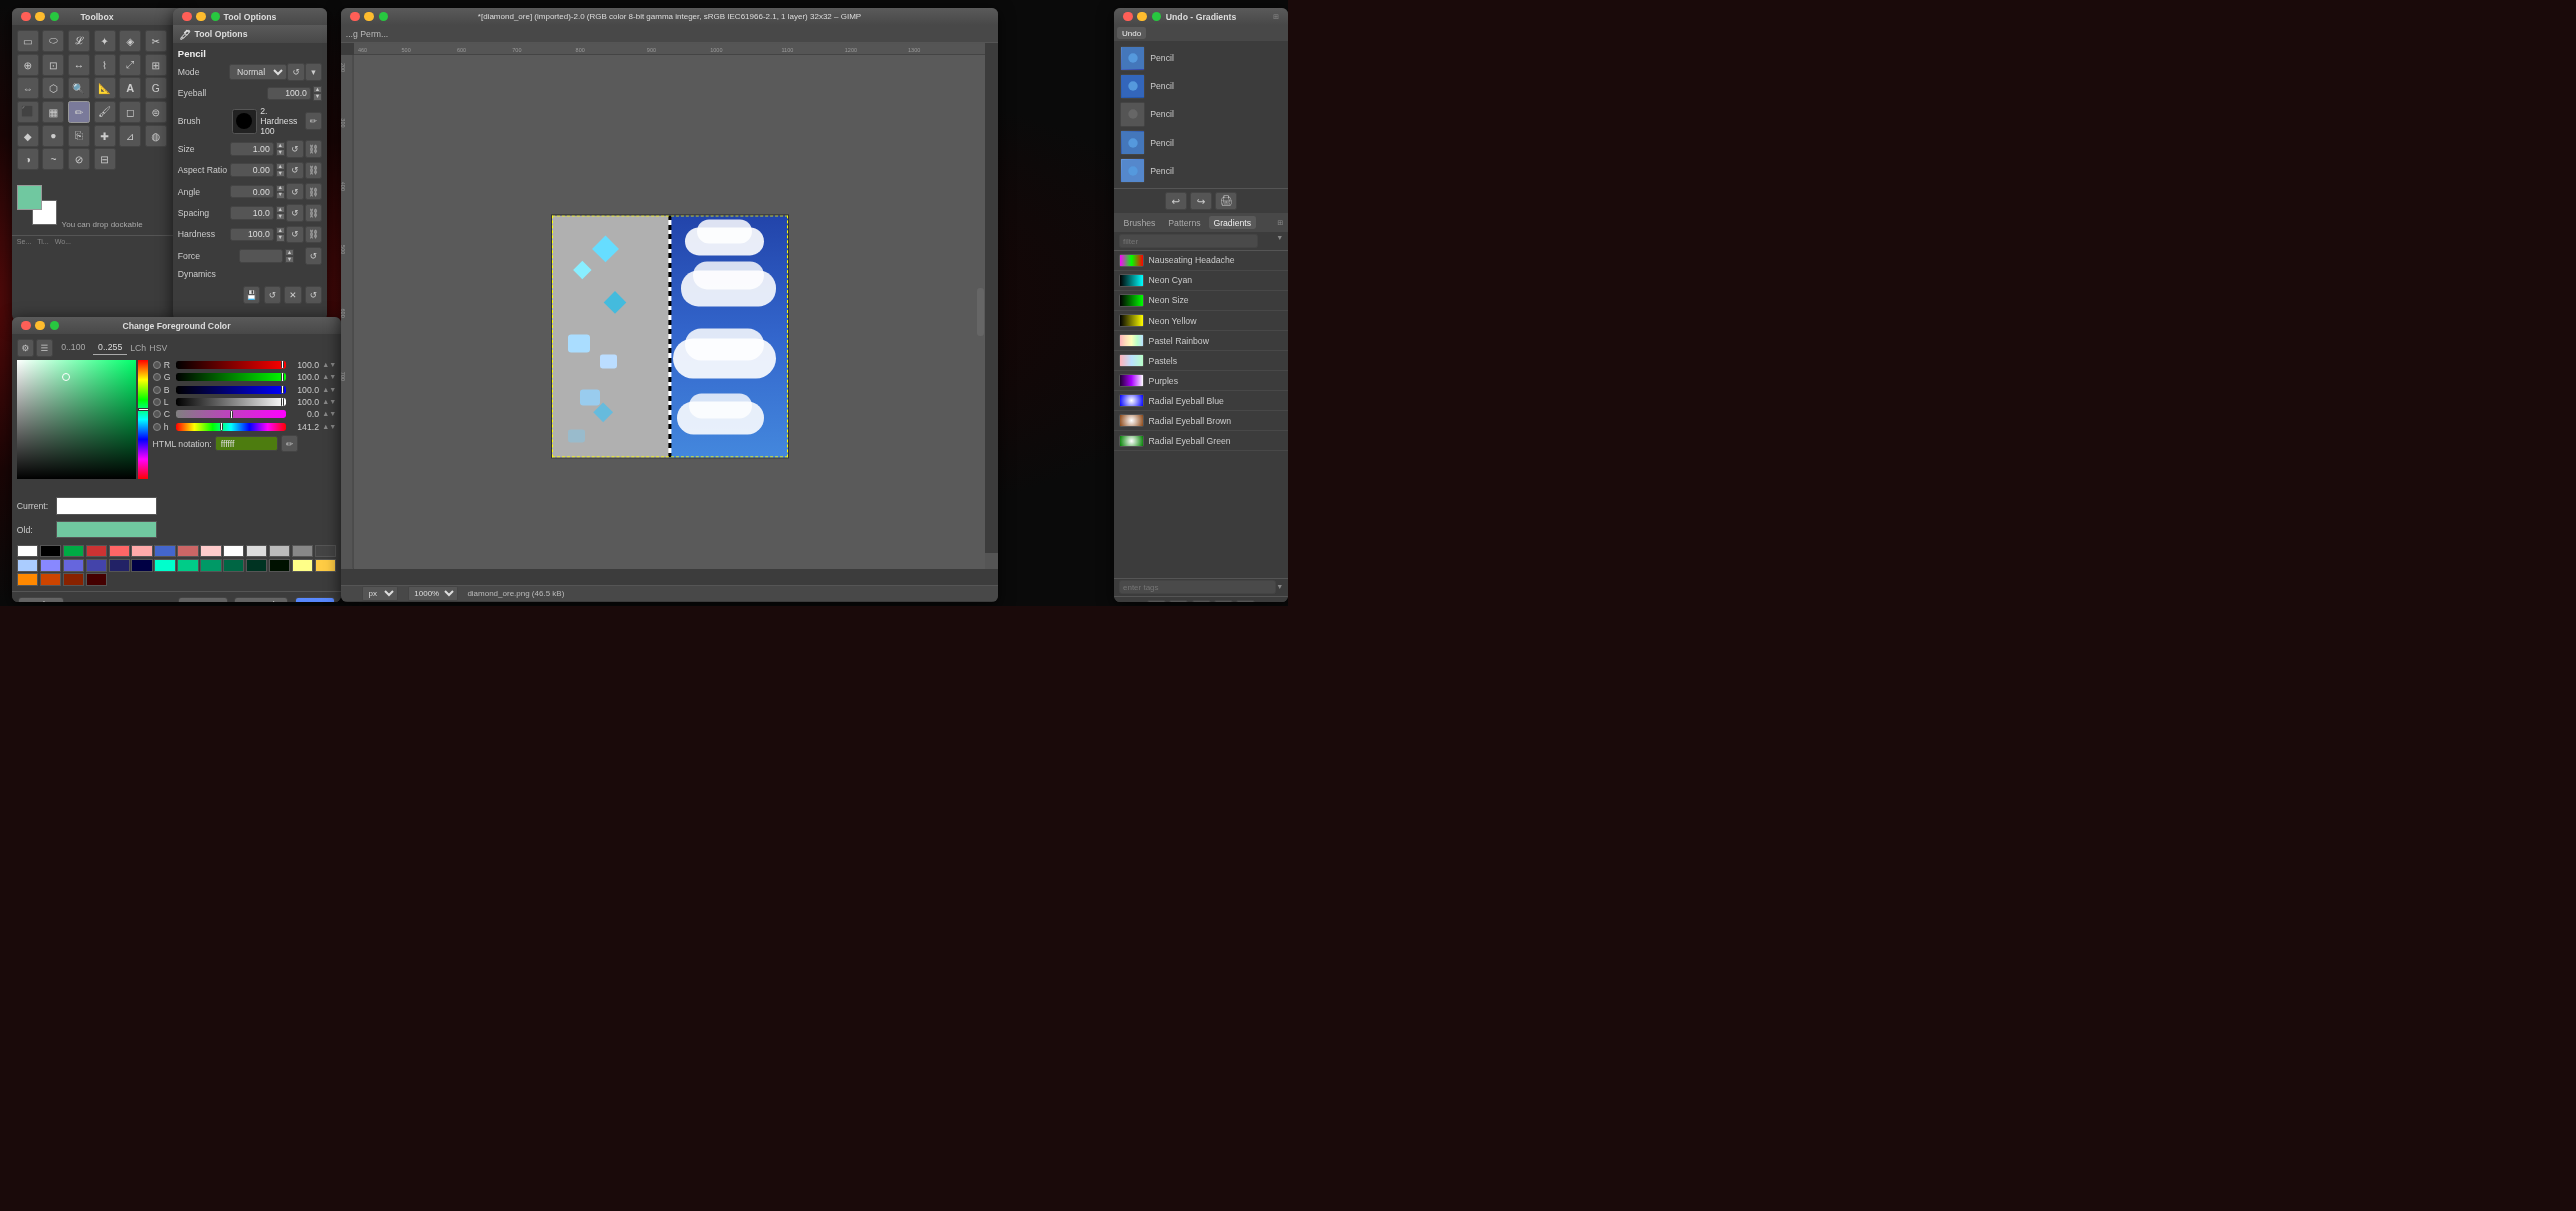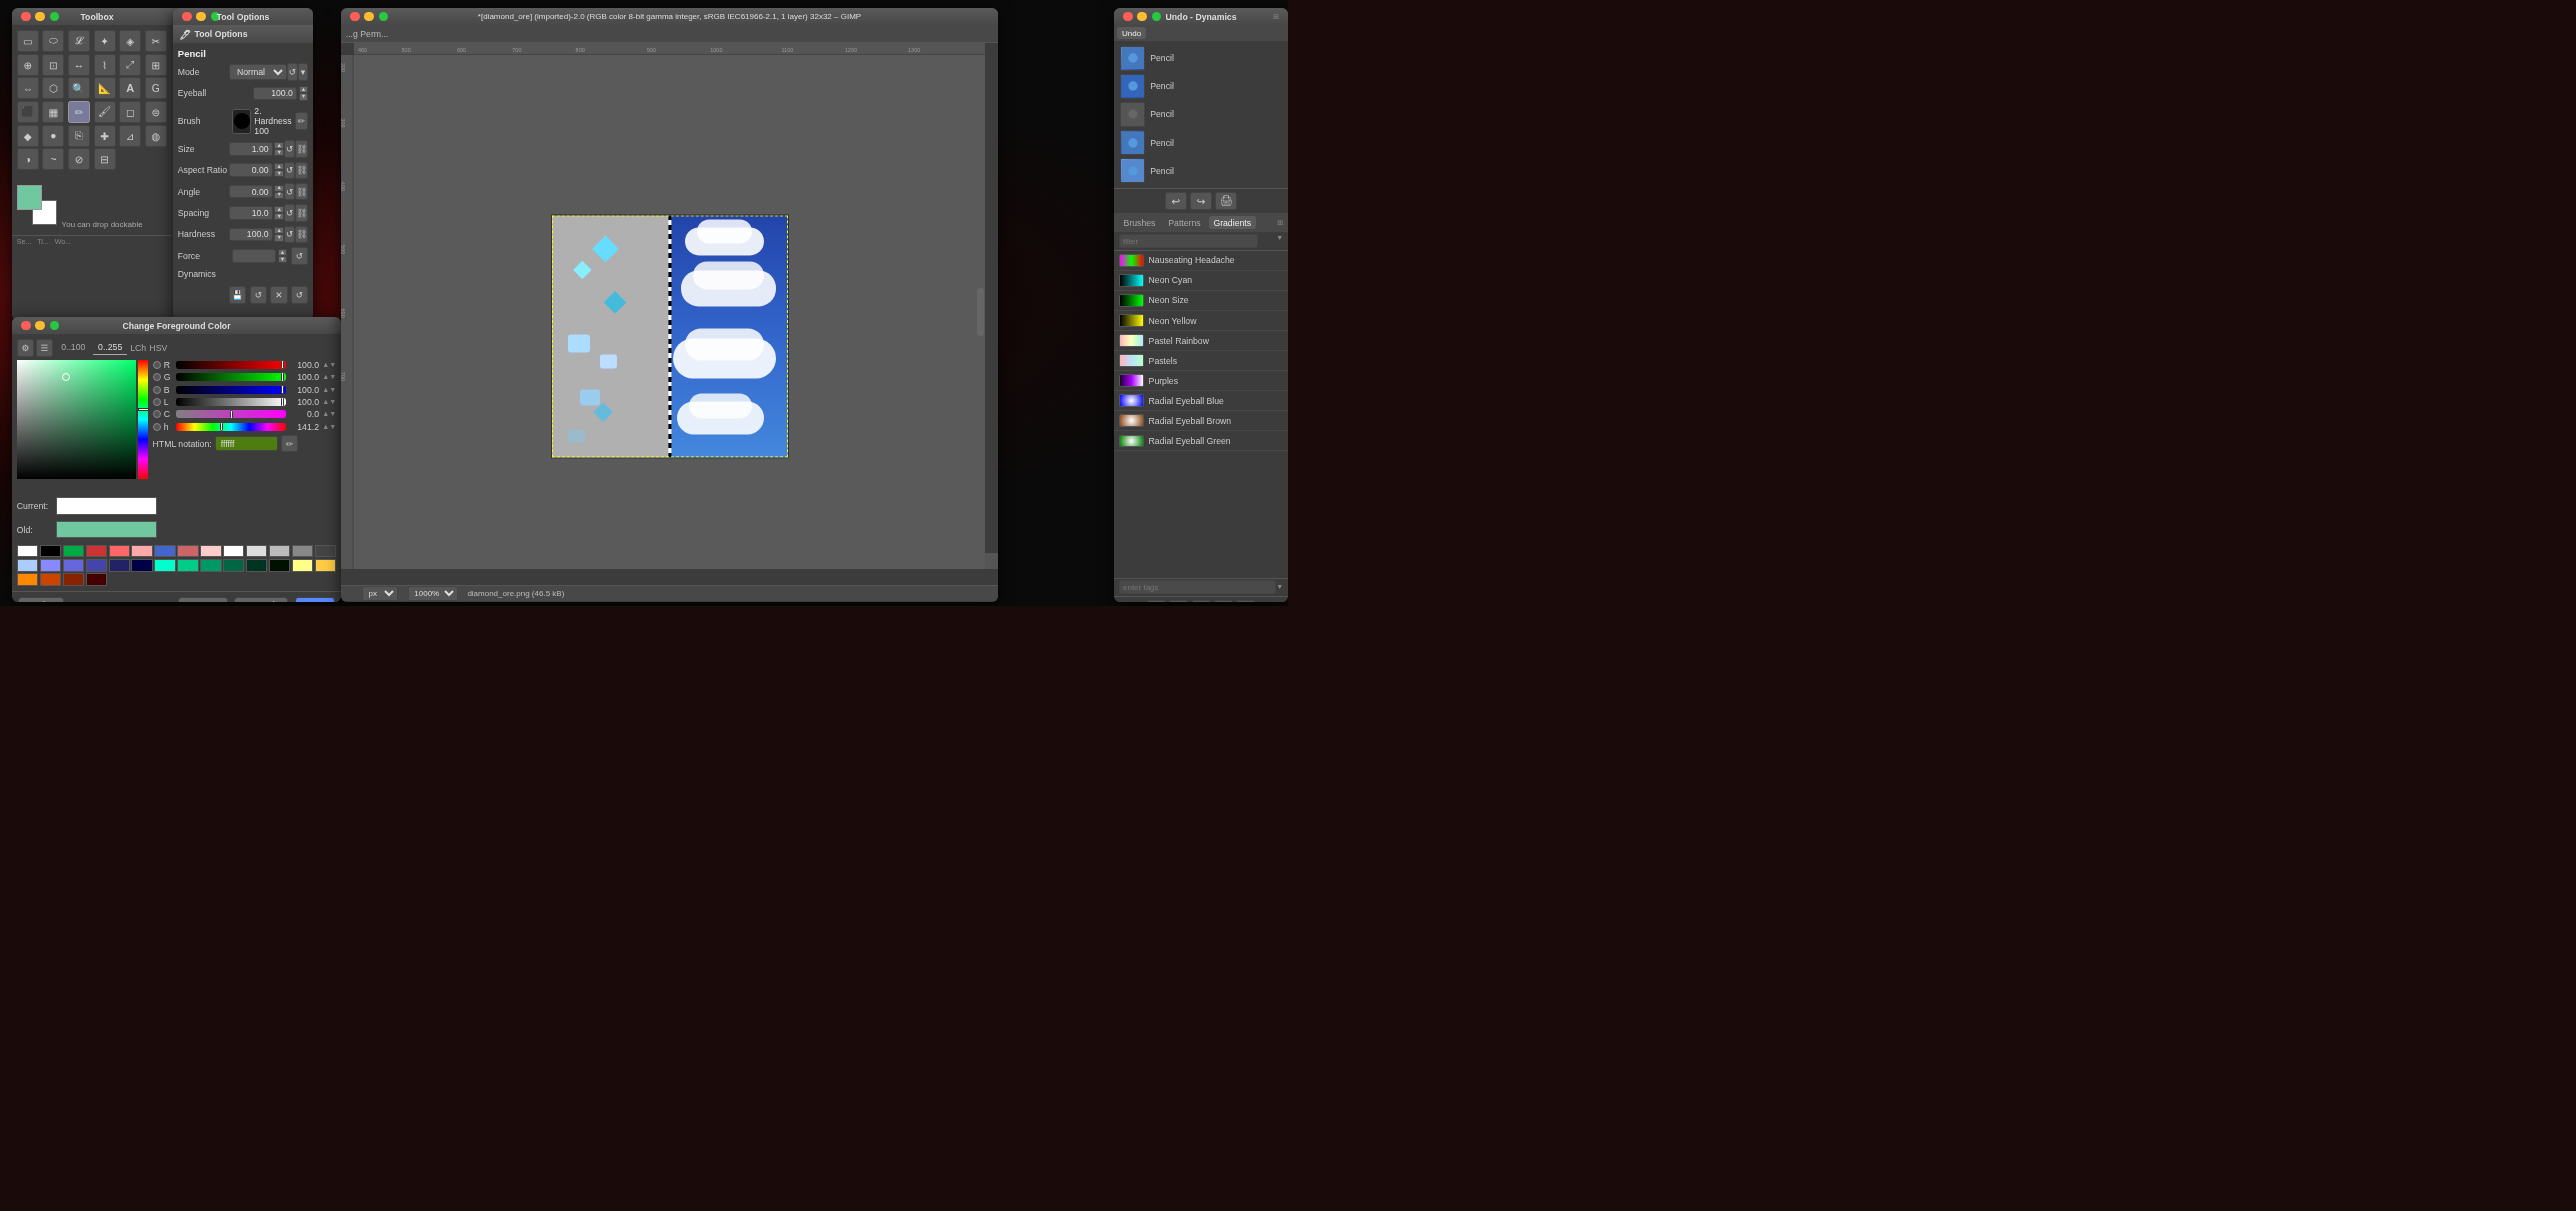--- a/index.html
+++ b/index.html
@@ -109,21 +109,21 @@
       font-size: 8px;
       color: #aaa;
       text-align: center;
       line-height: 1.3;
       margin-top: 40px;
     }
 
     
     #tool-options {
       left: 173px; top: 8px;
-      width: 140px;
+      width: 154px;
       height: 313px;
     }
     .panel-header {
       background: linear-gradient(to bottom, #5a5a5a, #484848);
       height: 17.4px;
       display: flex; align-items: center;
       padding: 0 6.3px;
       gap: 3.2px;
       font-size: 8.7px; font-weight: 600; color: #ddd;
     }
@@ -1112,21 +1112,21 @@
     </div>
     <div class="status-item">diamond_ore.png (46.5 kB)</div>
   </div>
 </div>
 
 <div class="window" id="undo-panel">
   <div class="window-titlebar">
     <span class="traffic-light tl-close"></span>
     <span class="traffic-light tl-min"></span>
     <span class="traffic-light tl-max"></span>
-    <span class="window-title">Undo - Dynamics</span>
+    <span class="window-title">Undo - Gradients</span>
     <span class="expand-btn">⊞</span>
   </div>
 
   <div class="panel-flex">
 
     <div class="undo-tabs">
       <span class="undo-tab active">Undo</span>
     </div>
 
     <div class="undo-history" id="undo-history-list">

